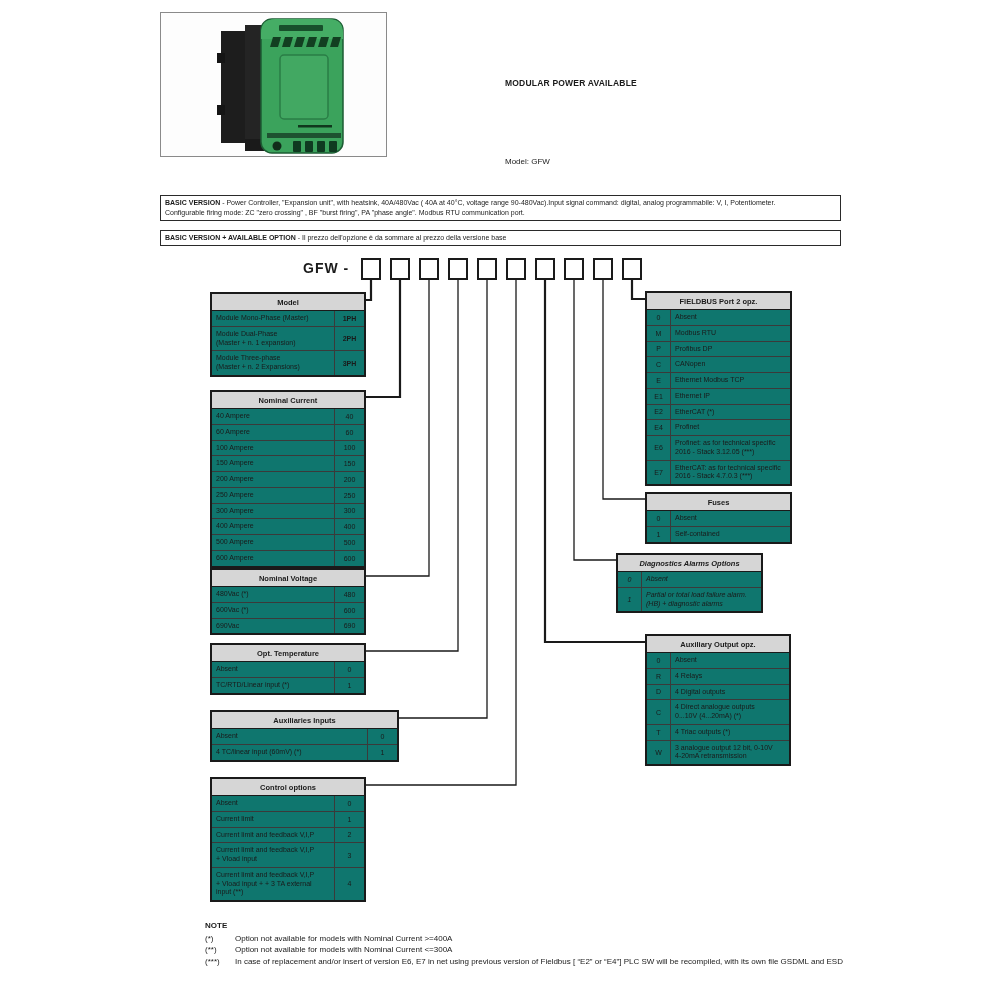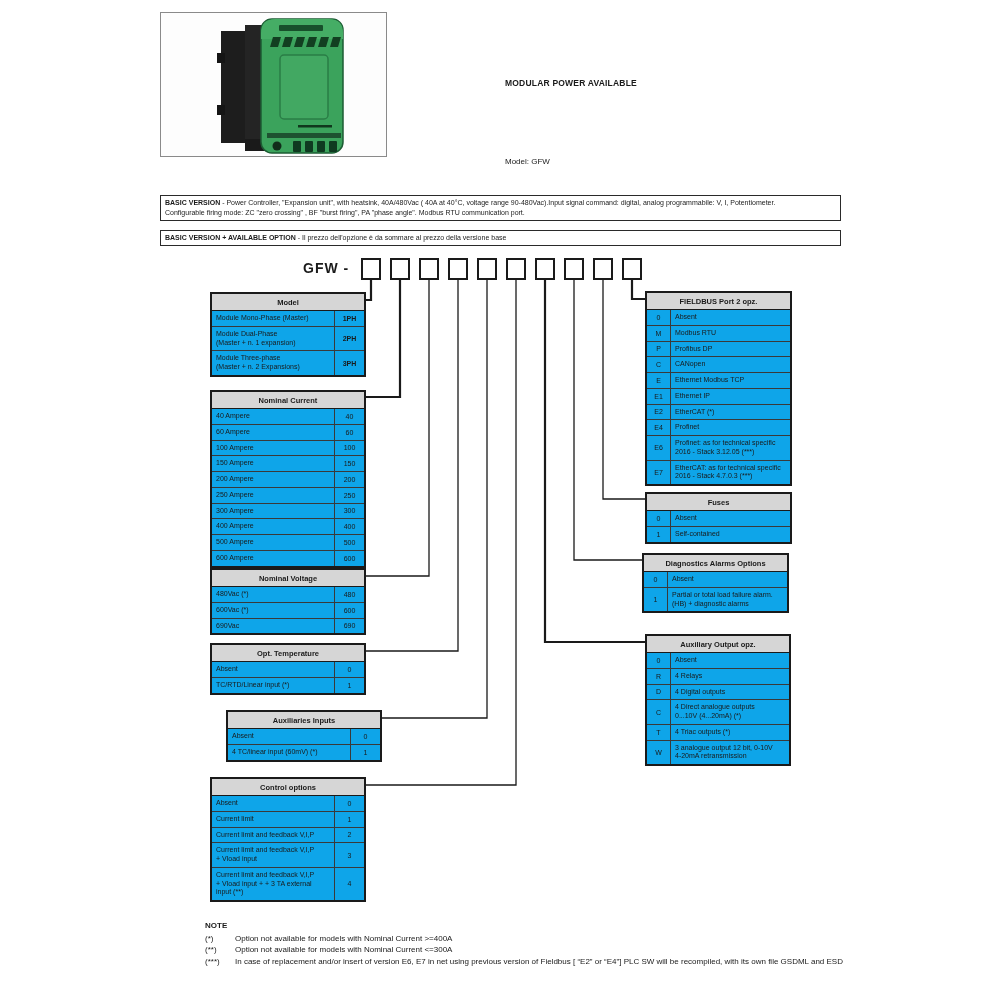--- a/index.html
+++ b/index.html
@@ -35,21 +35,21 @@
   .code-boxes { position:absolute; left:361px; top:258px; display:flex; }
   .code-box {
     width:20px; height:22px; border:2px solid #1a1a1a; background:#fff; margin-right:9px;
   }
 
   
   .connectors { position:absolute; left:0; top:0; width:1000px; height:1000px; pointer-events:none; }
 
   
   .opt-table {
-    position:absolute; border:2px solid #1a1a1a; background:#0ea5e9; font-size:7px;
+    position:absolute; border:2px solid #1a1a1a; background:#0f766e; font-size:7px;
   }
   .opt-table .tbl-title {
     background:#d6d6d6; border-bottom:1px solid #1a1a1a; font-weight:bold;
     text-align:center; padding:3.5px 2px; font-size:7.5px;
   }
   .opt-table .tbl-row { display:flex; border-bottom:1px solid #3a3a3a; align-items:stretch; }
   .opt-table .tbl-row:last-child { border-bottom:none; }
   .opt-table .cell-label {
     flex:1; padding:3px 4px; white-space:pre-line; line-height:1.25; display:flex; align-items:center;
   }
@@ -57,25 +57,25 @@
     display:flex; align-items:center; justify-content:center; padding:2px 1px;
   }
   .opt-table.side-left .cell-code { width:30px; border-left:1px solid #3a3a3a; }
   .opt-table.side-right .cell-code { width:24px; border-right:1px solid #3a3a3a; }
   .opt-table .cell-code.code-bold { font-weight:bold; }
 
   [data-table="model"]        { left:210px; top:292px; width:156px; }
   [data-table="current"]      { left:210px; top:390px; width:156px; }
   [data-table="voltage"]      { left:210px; top:568px; width:156px; }
   [data-table="temperature"]  { left:210px; top:643px; width:156px; }
-  [data-table="aux_inputs"]   { left:210px; top:710px; width:156px;margin-left:16px; }
+  [data-table="aux_inputs"]   { left:210px; top:710px; width:189px; }
   [data-table="control"]      { left:210px; top:777px; width:156px; }
   [data-table="fieldbus"]     { left:645px; top:291px; width:147px; }
   [data-table="fuses"]        { left:645px; top:492px; width:147px; }
-  [data-table="diagnostics"]  { left:642px; top:553px; width:147px; }
+  [data-table="diagnostics"]  { left:616px; top:553px; width:147px;font-style:italic; }
   [data-table="aux_output"]   { left:645px; top:634px; width:146px; }
 
   
   .notes { position:absolute; left:205px; top:920px; width:660px; font-size:8px; line-height:1.45; }
   .notes .notes-title { font-weight:bold; margin-bottom:1px; }
   .note-row { display:flex; }
   .note-marker { width:30px; flex:0 0 30px; }
   .note-text { flex:1; }
 </style>
 </head>

